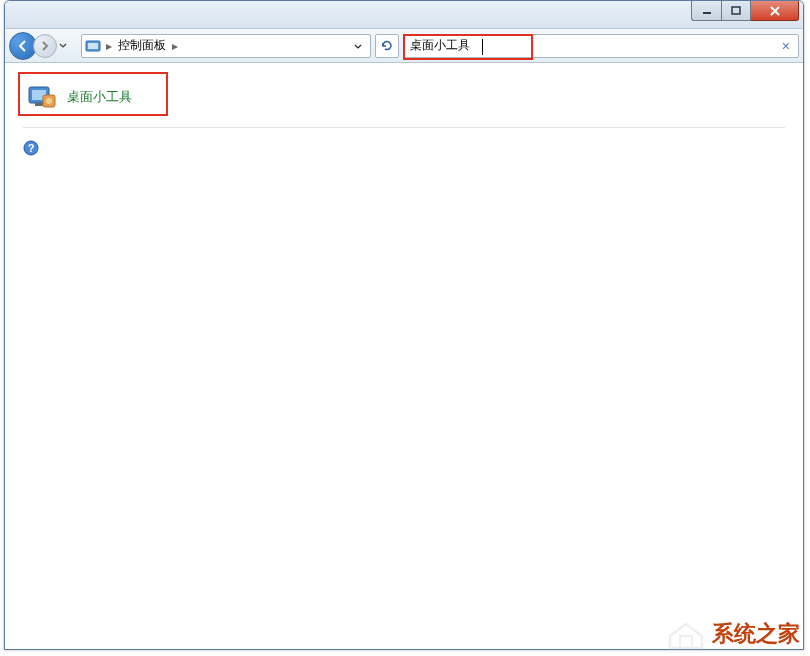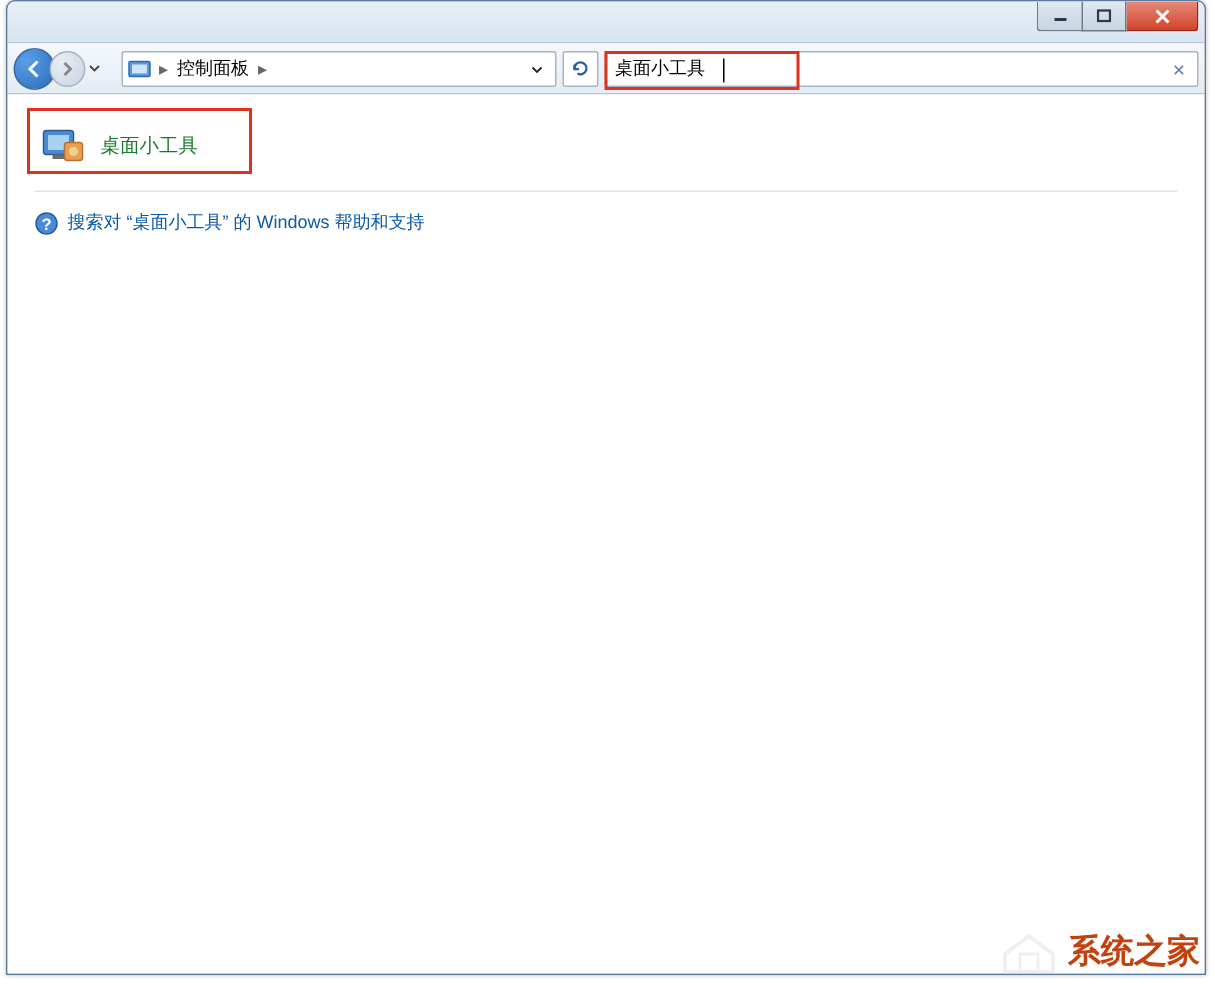--- a/index.html
+++ b/index.html
@@ -341,21 +341,20 @@
 
     <div class="divider"></div>
 
     <div class="help-link">
       <span class="help-icon">
         <svg width="16" height="16">
           <circle cx="8" cy="8" r="7" fill="#4a8ad8" stroke="#2a5a9a"></circle>
           <text x="8" y="12" text-anchor="middle" fill="#fff" font-size="11" font-weight="bold">?</text>
         </svg>
       </span>
-      <span>搜索对 “桌面小工具” 的 Windows 帮助和支持</span>
     </div>
   </div>
 </div>
 
 <div class="watermark">
   <svg width="40" height="32">
     <path d="M4 18 L20 6 L36 18 L36 30 L4 30 Z" fill="none" stroke="#d8d8d8" stroke-width="2.5"></path>
     <rect x="14" y="18" width="12" height="12" fill="none" stroke="#d8d8d8" stroke-width="2"></rect>
   </svg>
   <span>系统之家</span>

